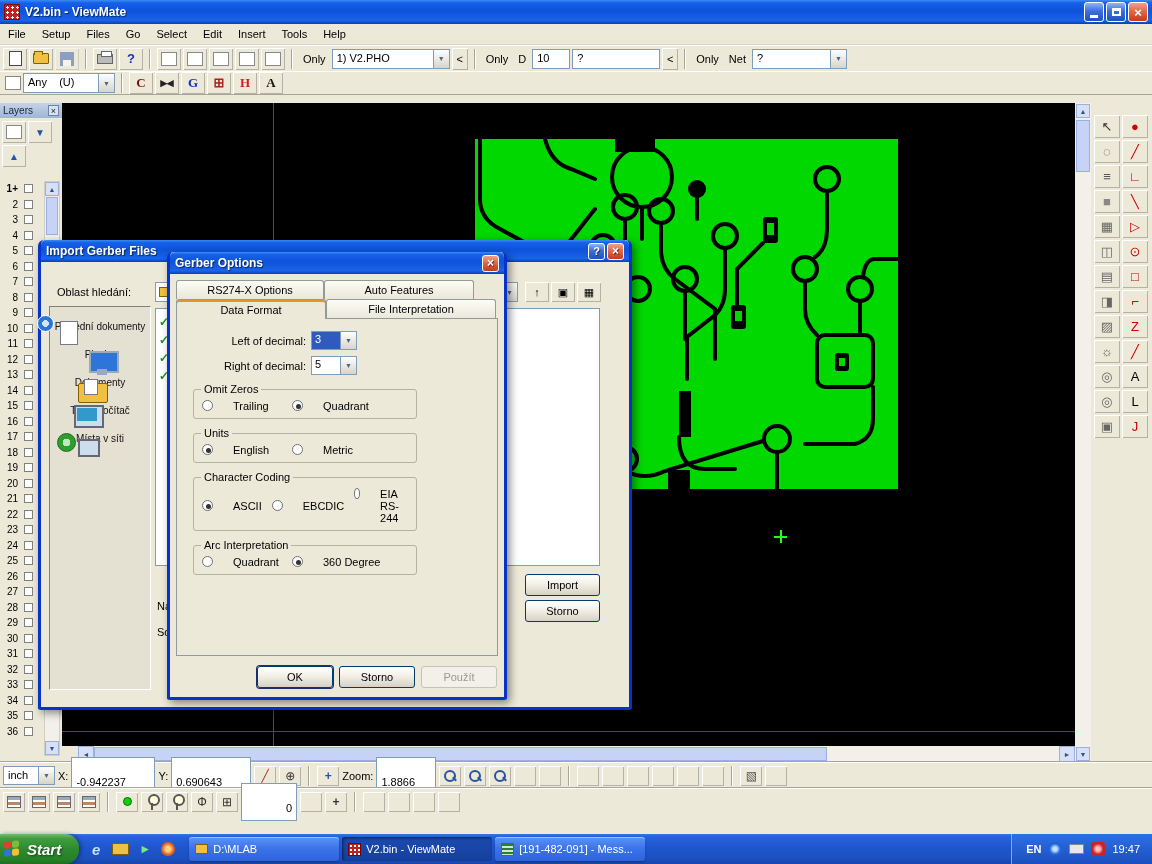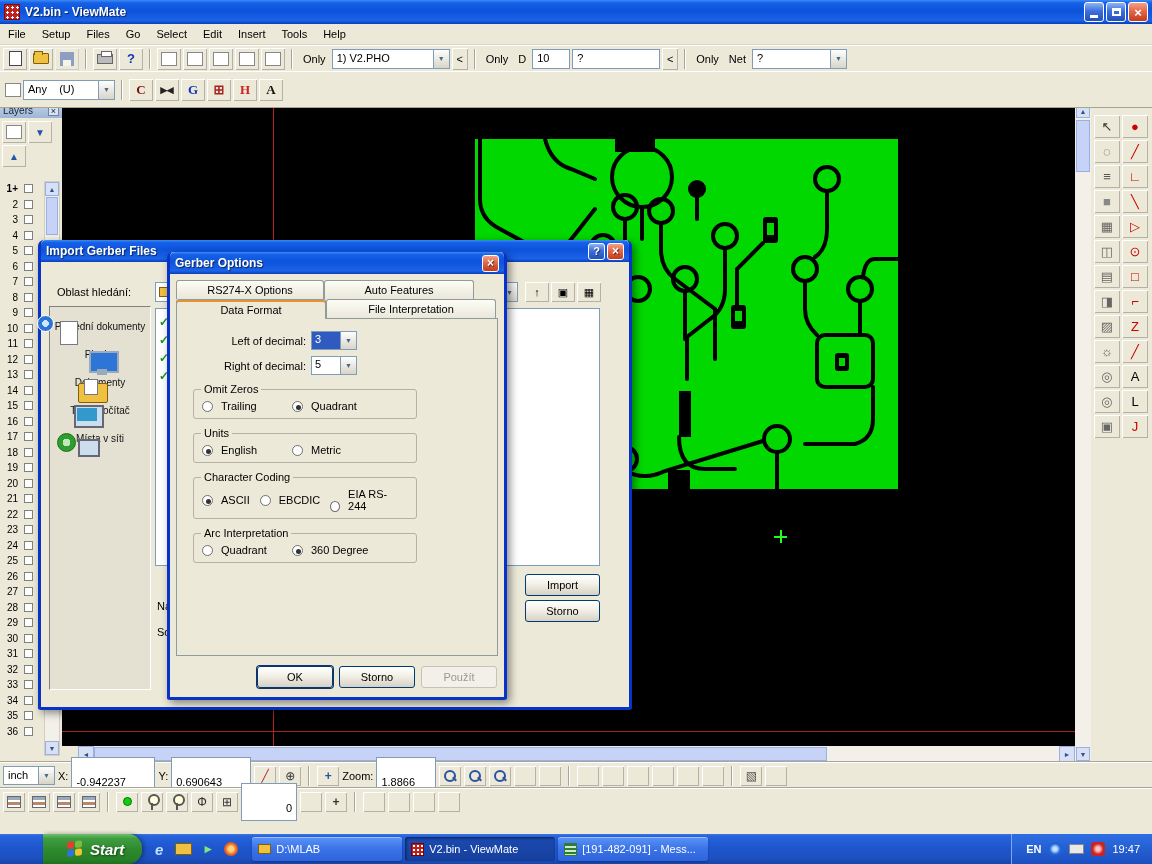--- a/index.html
+++ b/index.html
@@ -22,21 +22,21 @@
   .wb.min i { width:8px; height:3px; background:#fff; margin-top:9px; }
   .wb.max i { width:9px; height:8px; border:2px solid #fff; border-top-width:3px; display:block; }
 
   
   .menubar { position:absolute; left:0; top:24px; width:1152px; height:21px; background:#ECE9D8;
     display:flex; align-items:center; border-bottom:1px solid #D8D4C8; z-index:5; }
   .mi { padding:2px 8px; color:#000; }
   .toolbar { position:absolute; left:0; width:1152px; background:#ECE9D8; display:flex; align-items:center;
     gap:2px; padding:0 3px; z-index:5; border-top:1px solid #fff; }
   .t1 { top:45px; height:26px; }
-  .t2 { top:71px; height:37px; border-bottom:1px solid #A8A49A; }
+  .t2 { top:71px; height:24px; border-bottom:1px solid #A8A49A; }
   .tbtn { width:24px; height:22px; display:flex; align-items:center; justify-content:center;
     box-shadow:inset 1px 1px 0 #FFF, inset -1px -1px 0 #B5B1A4; background:#ECE9D8; }
   .sep { width:2px; height:20px; border-left:1px solid #A8A49A; border-right:1px solid #fff; margin:0 4px; }
   .tlabel { padding:0 4px; }
   .xp-combo { display:inline-flex; height:20px; border:1px solid #7F9DB9; background:#fff; align-items:stretch; }
   .xp-combo .v { flex:1; padding:2px 4px; white-space:pre; overflow:hidden; }
   .xp-combo .b { width:16px; background:linear-gradient(#FEFEFE,#D8D4C8); border-left:1px solid #7F9DB9;
     display:flex; align-items:center; justify-content:center; font-size:7px; color:#4A6984; }
   .xp-edit { height:20px; border:1px solid #7F9DB9; background:#fff; padding:2px 4px; }
   .ic-new { width:13px; height:15px; background:#fff; border:1px solid #445; }
@@ -177,36 +177,36 @@
   .tab.on { background:#ECE9D8; box-shadow:inset 0 2px 0 #E5932F; position:relative; z-index:3; height:20px; margin-bottom:-1px; }
   .tabpage { position:relative; border:1px solid #919B9C; background:#ECE9D8; height:338px; padding:12px 14px 0 14px; z-index:2; }
   .formrow { display:flex; align-items:center; margin-bottom:6px; }
   .formrow .lbl { width:120px; text-align:right; padding-right:5px; }
   .dec-combo { width:46px; height:19px; }
   .dec-combo .v { padding:1px 3px; }
   .dec-combo .v.sel { background:#2F5BC0; color:#fff; }
   .grp { position:relative; width:224px; border:1px solid #B5B2A5; border-radius:3px; margin:14px 0 0 2px;
     display:flex; align-items:center; padding:10px 8px 6px 8px; }
   .grp .grp-t { position:absolute; top:-7px; left:7px; background:#ECE9D8; padding:0 3px; }
-  .radio { display:inline-flex; align-items:flex-end; gap:8px; }
+  .radio { display:inline-flex; align-items:flex-start; gap:20px; }
   .g2 .radio:first-of-type { width:90px; }
   .g3 .radio { margin-right:10px; }
   .rb { width:11px; height:11px; border-radius:50%; border:1px solid #6F6F6F; background:#fff; position:relative; }
   .rb.on::after { content:''; position:absolute; left:3px; top:3px; width:5px; height:5px; border-radius:50%; background:#333; }
   .dg-buttons { position:absolute; right:7px; bottom:9px; display:flex; gap:6px; }
   .dg-buttons .xp-btn { min-width:76px; }
 
   
   .taskbar { position:absolute; left:0; top:834px; width:1152px; height:30px; z-index:60;
     background:linear-gradient(180deg,#3C74E0 0%,#2663DC 8%,#1E56CE 45%,#1D50C0 80%,#1646AC 100%);
     display:flex; align-items:center; }
-  .start { height:30px; padding:0 18px 0 24px; border-radius:0 14px 14px 0;
+  .start { height:30px; padding:0 18px 0 4px; border-radius:0 14px 14px 0;
     background:linear-gradient(180deg,#6FBF6F 0%,#3F9E3F 15%,#2F8A2F 50%,#268026 85%,#1E701E 100%);
     display:flex; align-items:center; gap:6px; color:#fff; font-style:italic; font-weight:bold; font-size:15px;
-    text-shadow:1px 1px 2px rgba(0,0,0,.5); box-shadow:2px 0 4px rgba(0,0,0,.35);margin-left:43px; }
+    text-shadow:1px 1px 2px rgba(0,0,0,.5); box-shadow:2px 0 4px rgba(0,0,0,.35); }
   .flag { width:17px; height:17px; display:grid; grid-template-columns:7px 7px; grid-template-rows:7px 7px; gap:1px; transform:skewY(-6deg); }
   .flag i { border-radius:2px; }
   .flag i:nth-child(1){ background:#E33E30; } .flag i:nth-child(2){ background:#7DBB3C; }
   .flag i:nth-child(3){ background:#2D76D8; } .flag i:nth-child(4){ background:#F2C231; }
   .ql { display:flex; align-items:center; gap:7px; margin:0 8px; }
   .qli { width:18px; height:18px; display:flex; align-items:center; justify-content:center; font-weight:bold; }
   .qli.ie { color:#BFE0FF; font-size:15px; font-style:italic; }
   .qli.fold { width:17px; height:12px; background:#F0C040; border:1px solid #806000; border-radius:1px; }
   .qli.ga { color:#7DE87D; font-size:12px; }
   .qli.br { width:14px; height:14px; border-radius:50%; background:radial-gradient(#FFD27A 25%,#E35A1E 60%); }

